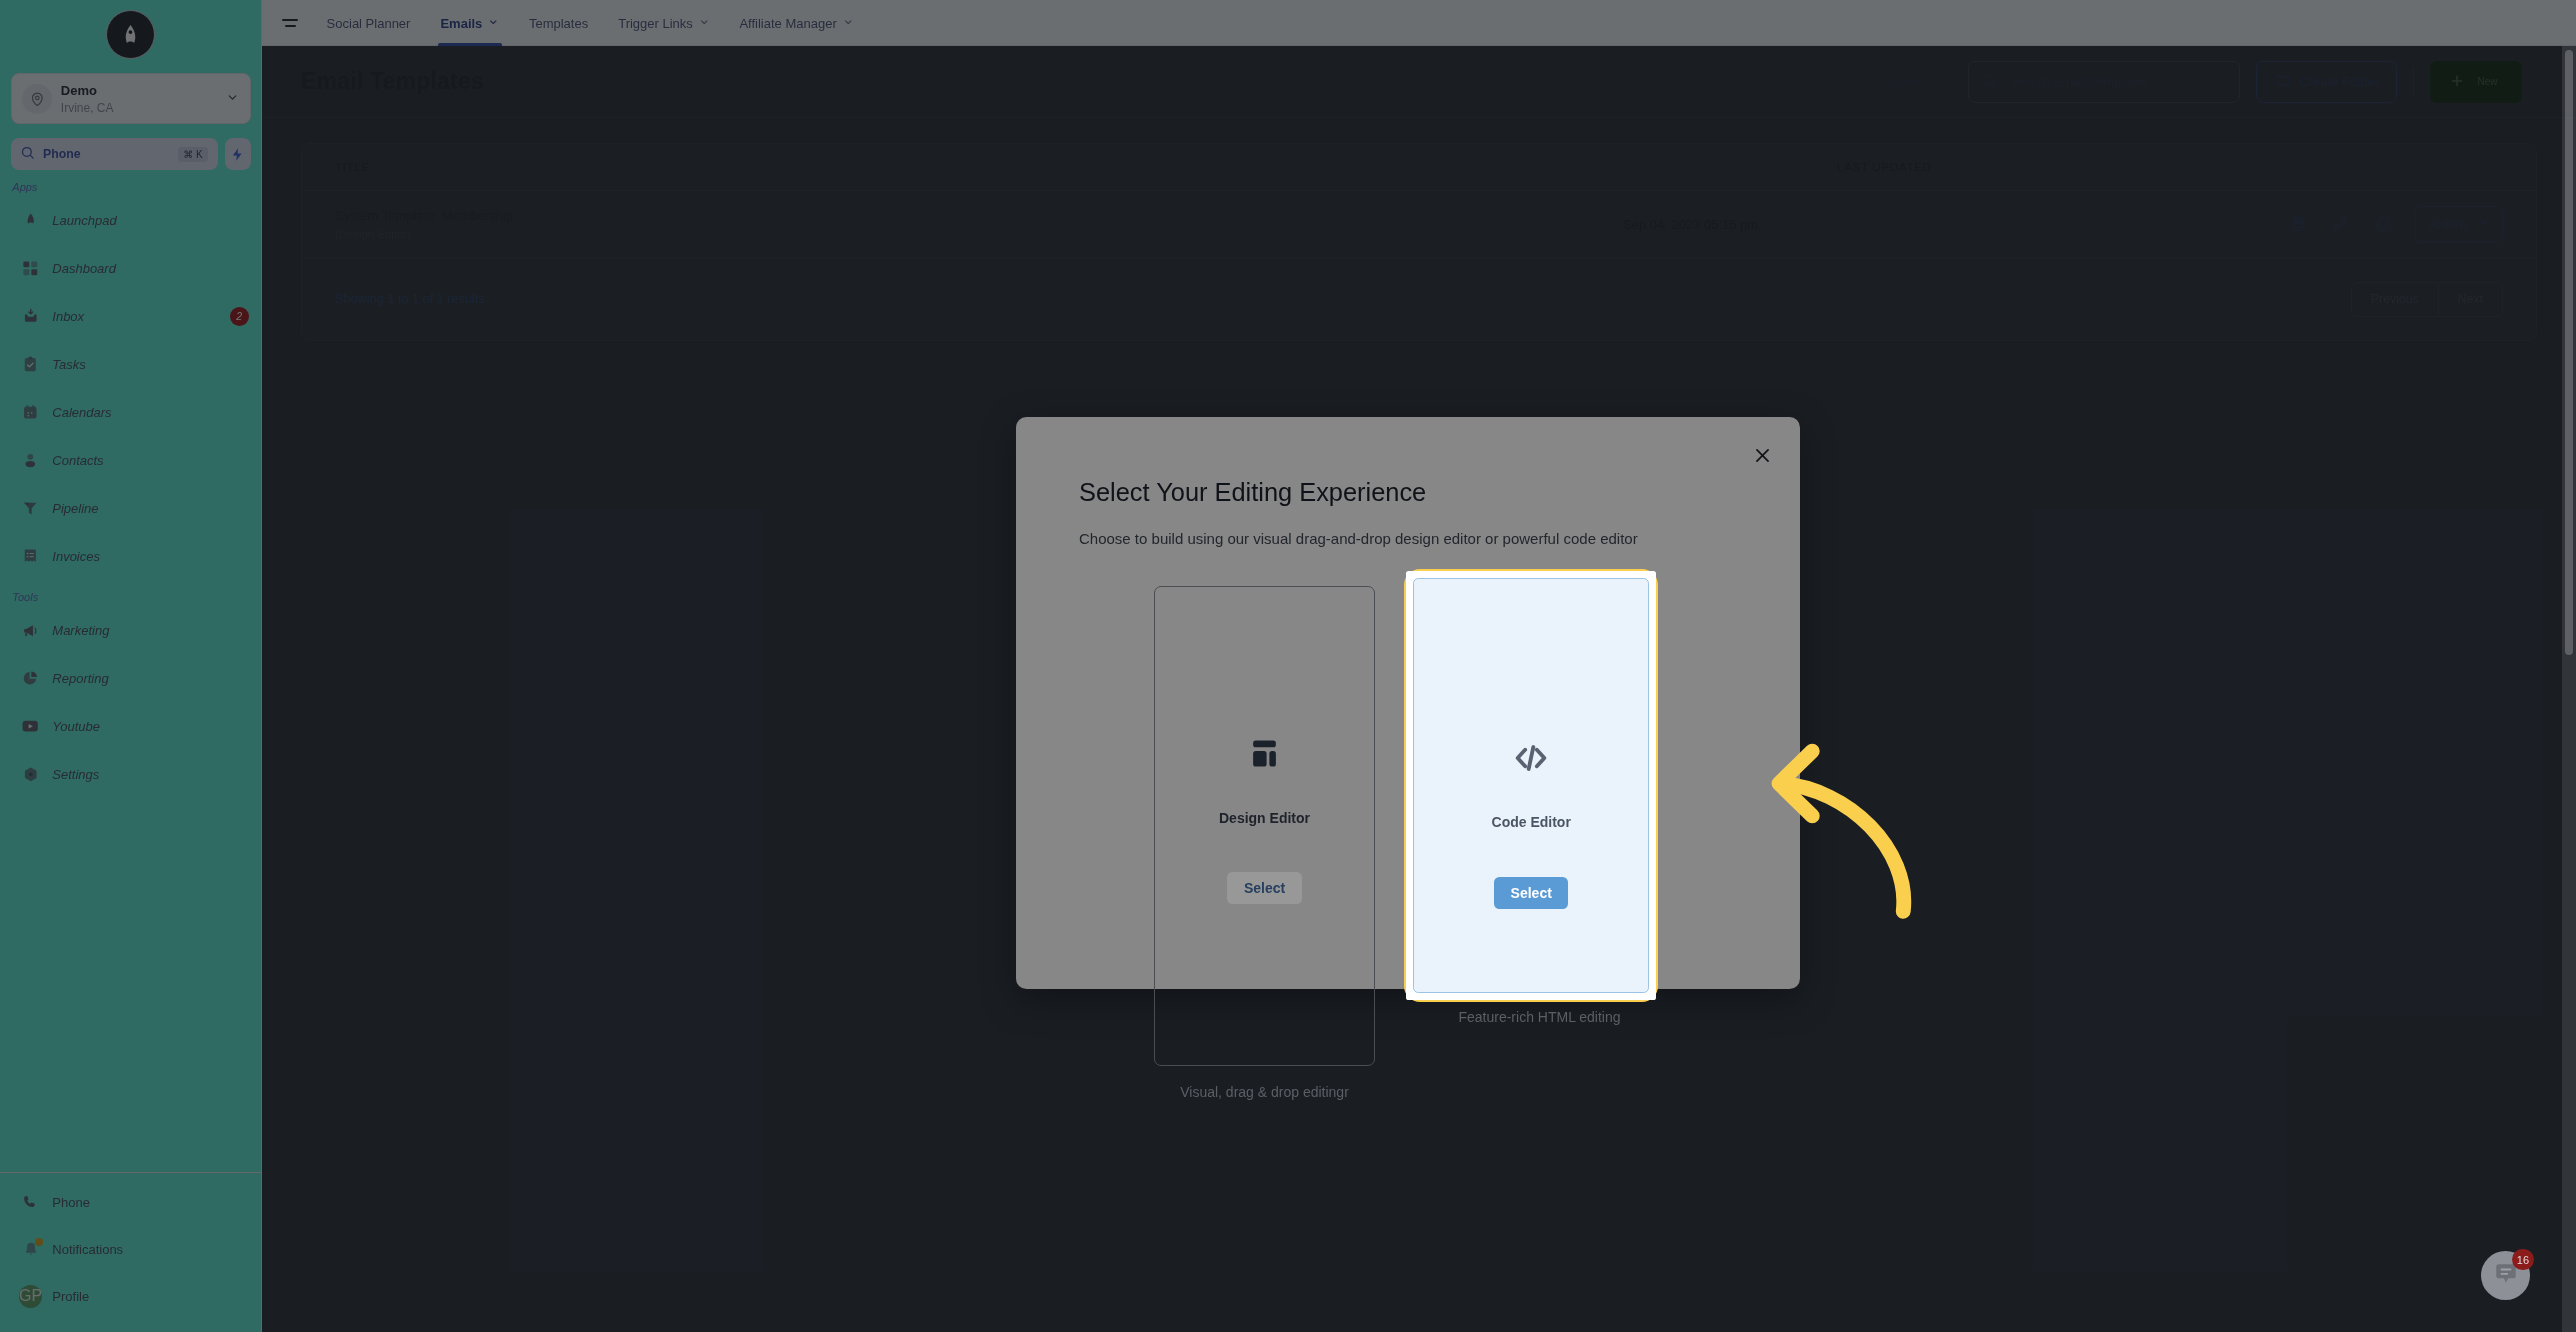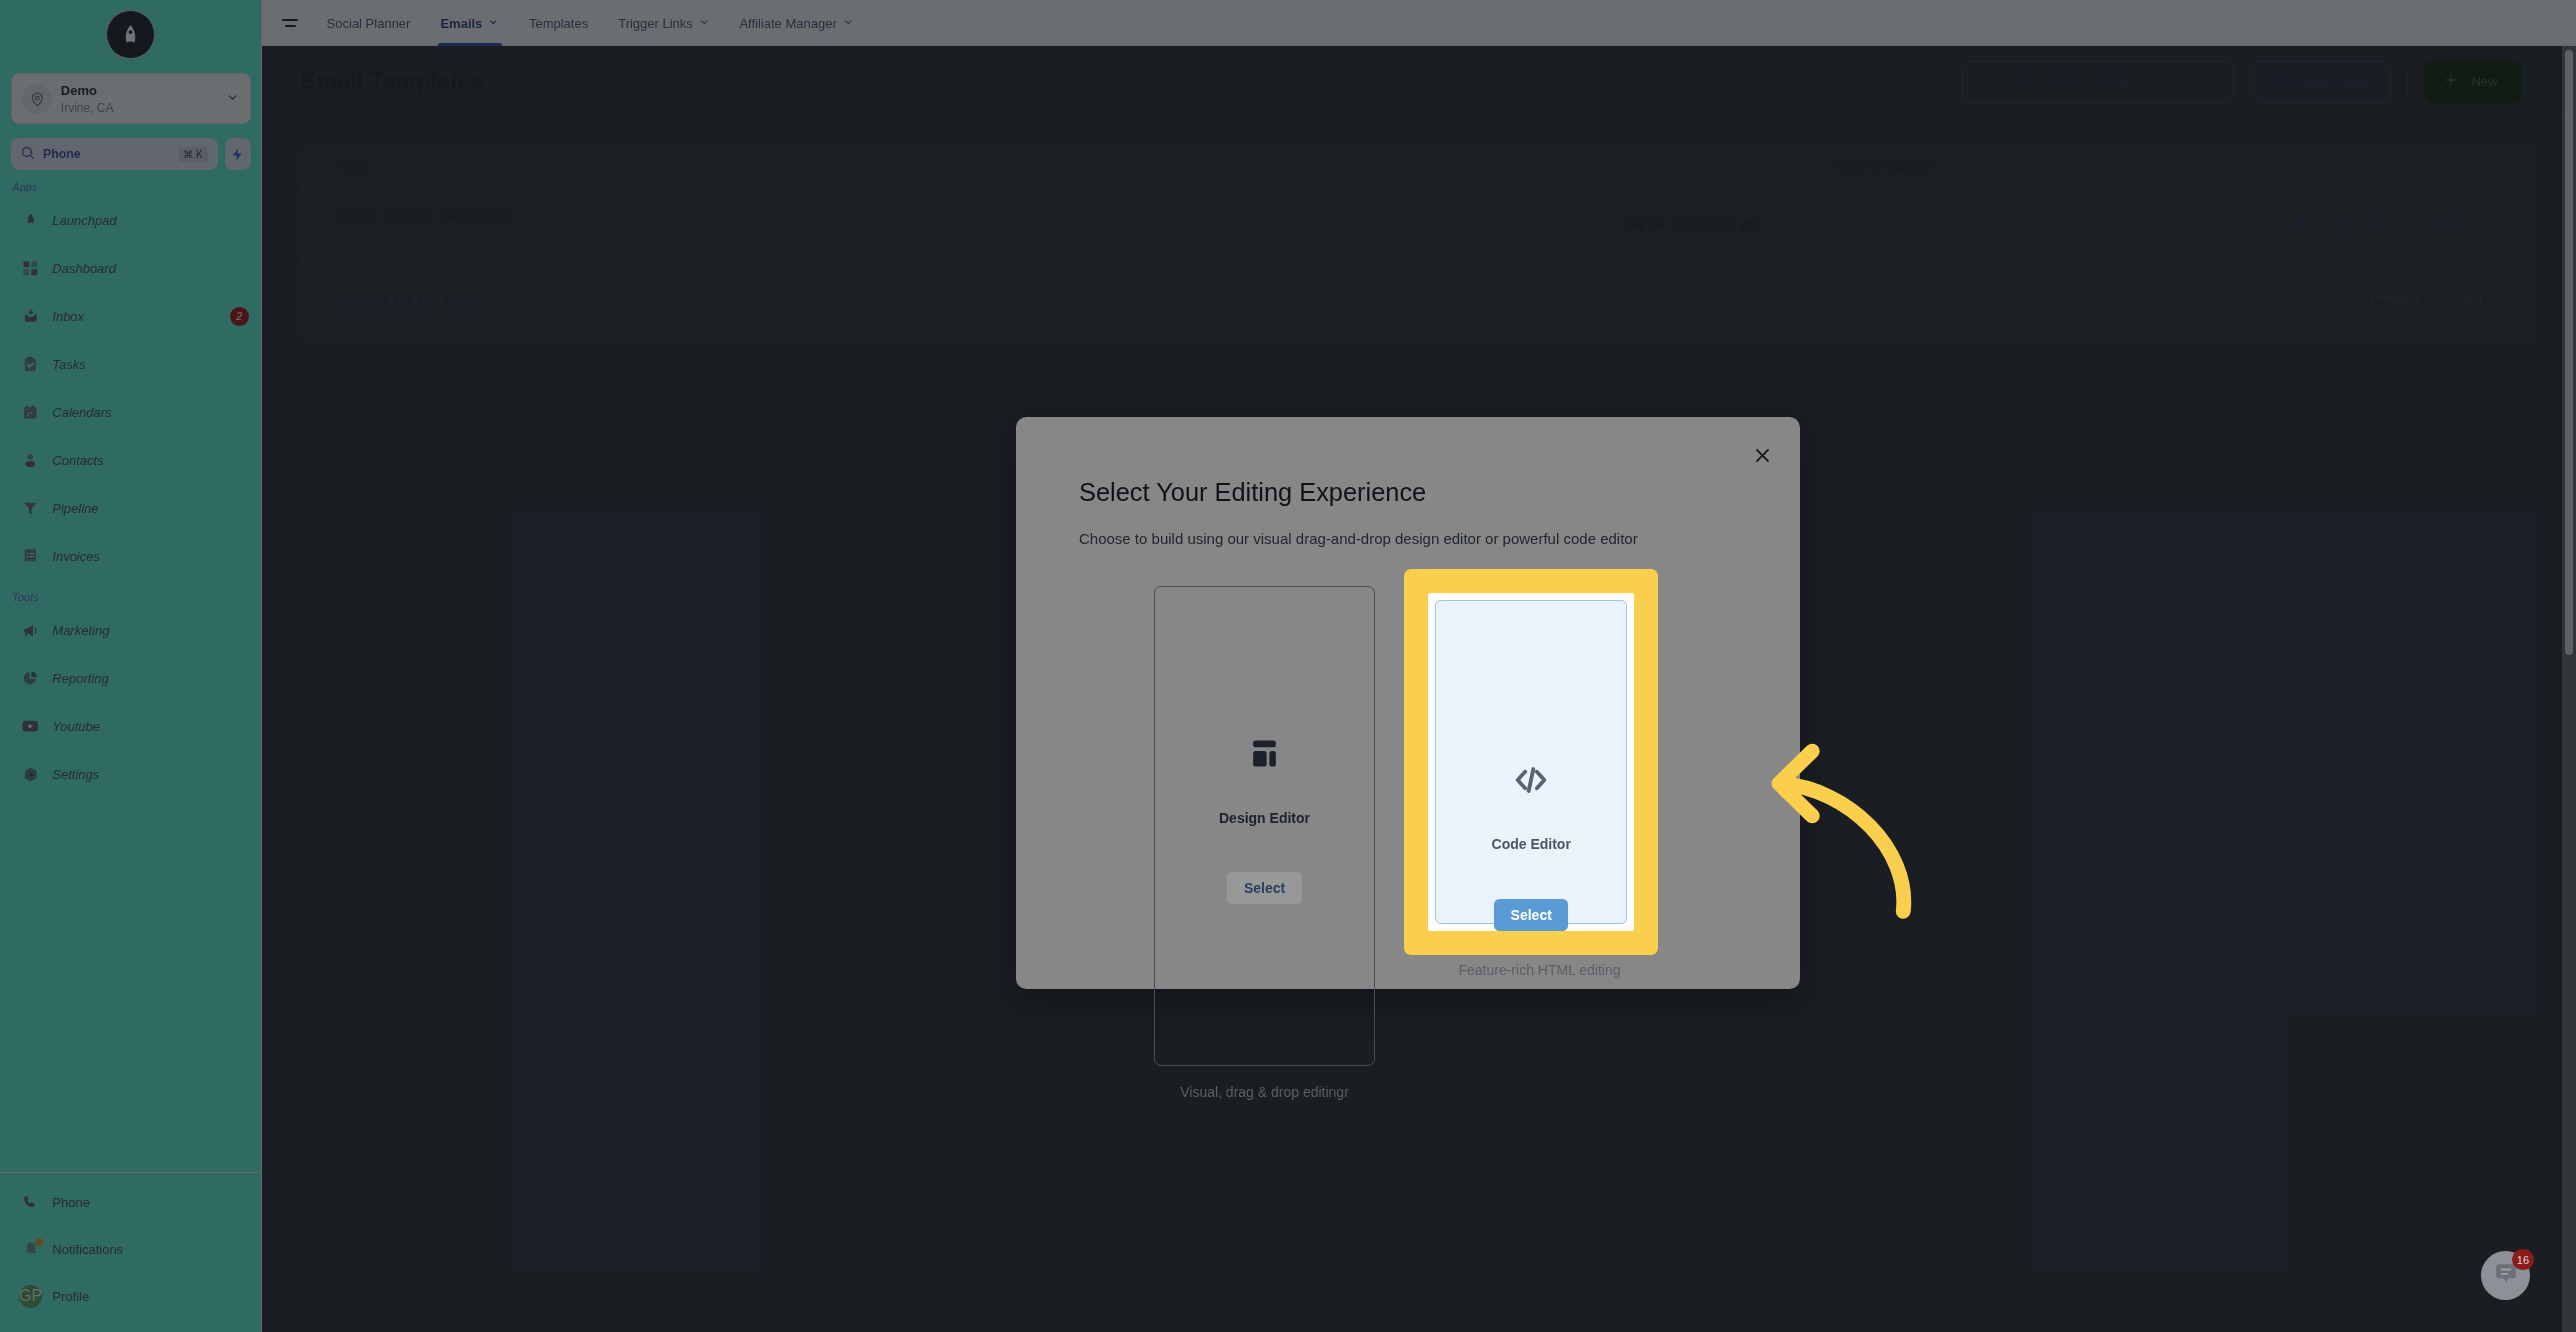--- a/index.html
+++ b/index.html
@@ -172,21 +172,21 @@
     height: 42px; padding: 0 17.5px;
     border: 0.9px solid #2b3a63; border-radius: 7px;
     display: flex; align-items: center; gap: 8.8px;
     color: #273453; font-size: 13px;
   }
   .ph-divider { width: 0.9px; height: 30px; background: #353a44; }
   .ph-btn-new {
     height: 42px; padding: 0 24.5px 0 19px;
     background: #10280f; border-radius: 7px;
     display: flex; align-items: center; gap: 12.3px;
-    color: #4c5b4c; font-size: 13px;
+    color: #4c5b4c; font-size: 10px;
   }
 
   .table-card {
     margin: 24.5px 39px 0 39px;
     border: 0.9px solid #32363f;
     border-radius: 8.8px;
     background: #2b2f36;
     overflow: hidden;
   }
   .thead {
@@ -294,24 +294,24 @@
   .m-col { width: 221px; display: flex; flex-direction: column; align-items: center; }
 
   .card-plain {
     width: 221px; height: 480px;
     border: 0.9px solid #4a4d52;
     border-radius: 7px;
     display: flex; flex-direction: column; align-items: center;
     background: transparent;
   }
   .card-hl-outer {
-    width: 254px; height: 386px;
+    width: 254px; height: 433px;
     background: #fbcf4e;
-    border-radius: 7px;
-    padding: 24px;
+    border-radius: 16px;
+    padding: 2px;
     margin: -16.6px 0 0 -16.6px;
   }
   .card-hl-inner-white {
     width: 100%; height: 100%;
     background: #ffffff; border-radius: 2.6px;
     padding: 7px;
   }
   .card-hl {
     width: 100%; height: 100%;
     border: 0.9px solid #9cc3e4;

